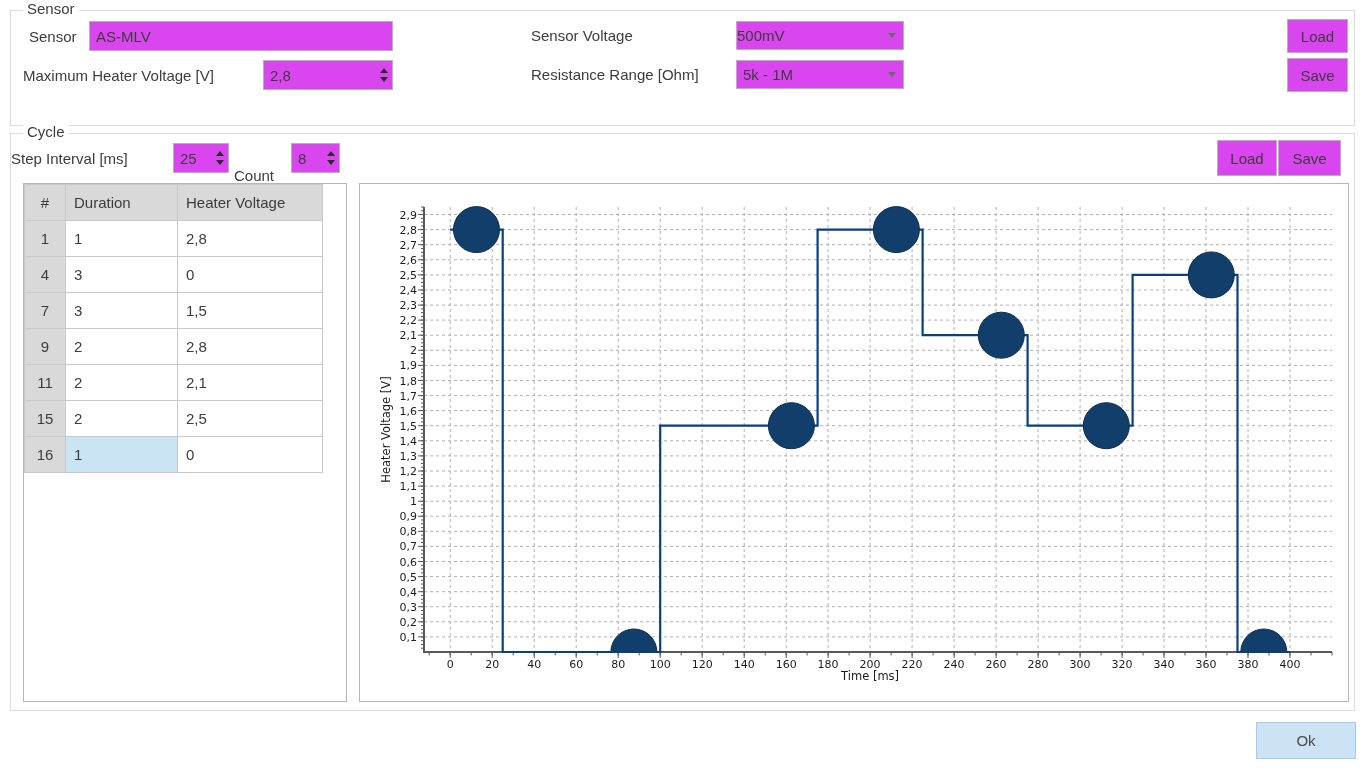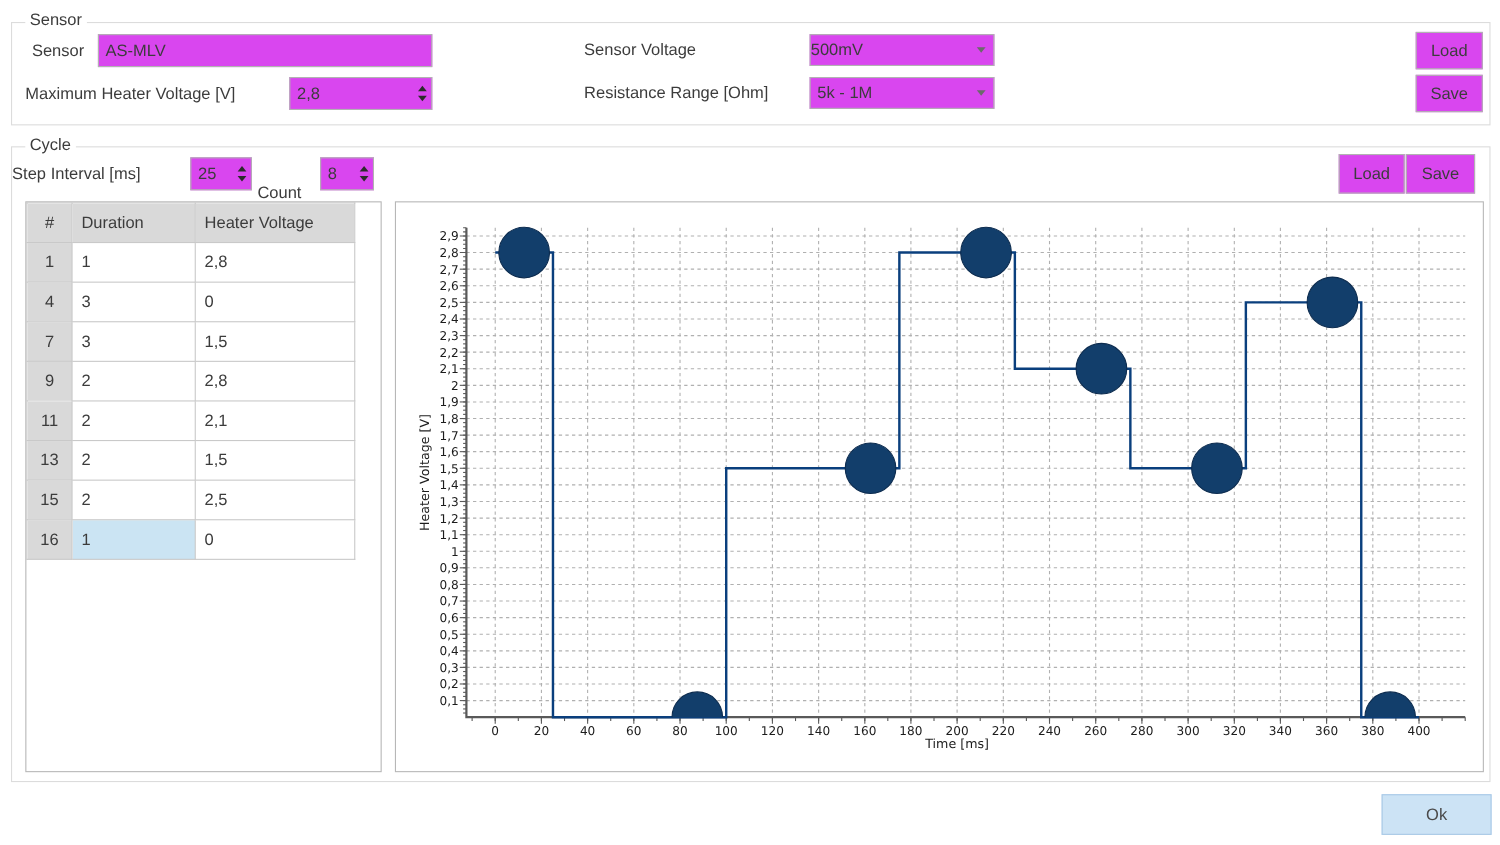--- a/index.html
+++ b/index.html
@@ -28,21 +28,21 @@
   table.cycle td.sel{background:#cbe4f3}
   .ok-btn{position:absolute;left:1256px;top:722px;width:100px;height:37px;background:#cce3f5;border:1px solid #a9c9e6;display:flex;align-items:center;justify-content:center;color:#4a4a4a}
   svg .grid{stroke:#b0b0b0;stroke-width:1;stroke-dasharray:3 3}
   svg .tick{stroke:#595959;stroke-width:1}
   svg .tlab{font-size:11px;fill:#1c1c1c;font-family:"DejaVu Sans",sans-serif}
   svg .atitle{font-size:11.5px;fill:#1c1c1c;font-family:"DejaVu Sans",sans-serif}
 </style>
 </head>
 <body>
 
-<div class="group" style="left:10px;top:20px;width:1345px;height:94px">
+<div class="group" style="left:10px;top:10px;width:1345px;height:116px">
   <span class="group-title">Sensor</span>
 
   <span class="lbl" style="left:18px;top:16px">Sensor</span>
   <div class="input" style="left:78px;top:10px;width:304px;height:30px">
     <span>AS-MLV</span>
   </div>
 
   <span class="lbl" style="left:12px;top:55px">Maximum Heater Voltage [V]</span>
   <div class="spin" style="left:252px;top:49px;width:130px;height:30px">
     <span>2,8</span>
@@ -131,25 +131,20 @@
             </tr>
             <tr>
               <td class="idx">9</td>
               <td class="">2</td>
               <td>2,8</td>
             </tr>
             <tr>
               <td class="idx">11</td>
               <td class="">2</td>
               <td>2,1</td>
-            </tr>
-            <tr>
-              <td class="idx">13</td>
-              <td class="">2</td>
-              <td>1,5</td>
             </tr>
             <tr>
               <td class="idx">15</td>
               <td class="">2</td>
               <td>2,5</td>
             </tr>
             <tr>
               <td class="idx">16</td>
               <td class=" sel">1</td>
               <td>0</td>

